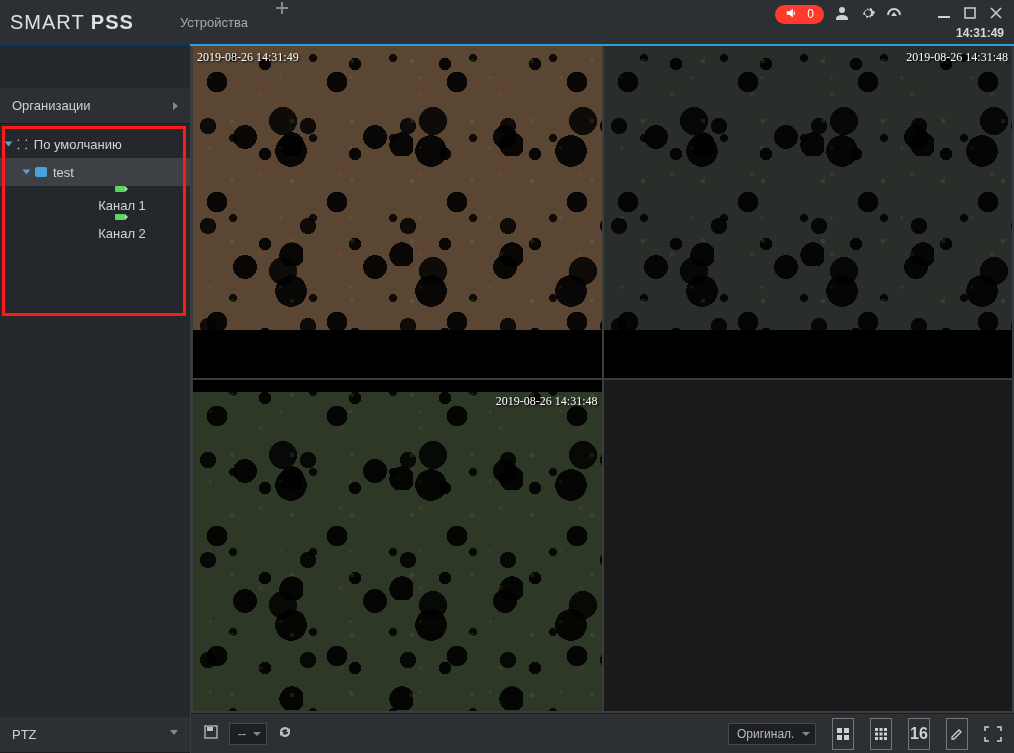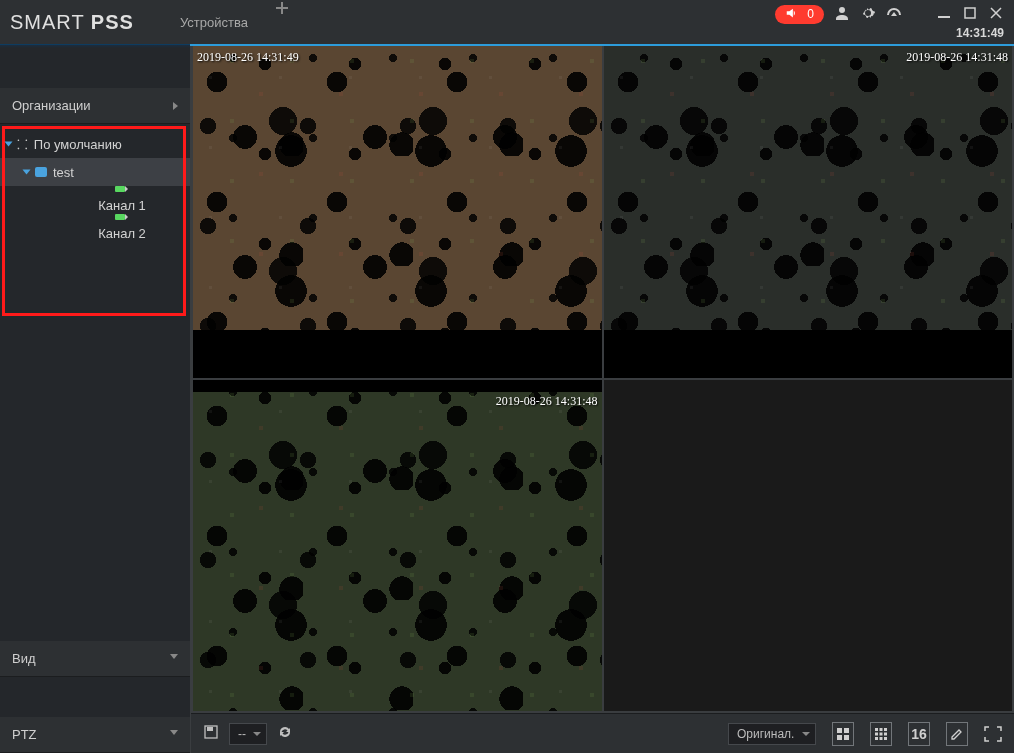--- a/index.html
+++ b/index.html
@@ -67,21 +67,21 @@
      background-size: 70px 70px, 60px 60px, 80px 80px;
   }
   .cell.c1 .black-bar-bot, .cell.c2n .black-bar-bot { position:absolute; bottom:0; left:0; right:0; height:48px; background:#000; }
   .footer { height: 40px; background: #2d3033; display: flex; align-items: center; padding: 0 12px; gap: 12px; border-top: 1px solid #1b1d1f; }
   .footer .group-left { display: flex; align-items: center; gap: 10px; }
   .footer select { background: #1e1f22; color: #bbb; border: 1px solid #45484c; height: 22px; padding: 0 20px 0 8px; font-size: 12px; appearance: none; -webkit-appearance: none; }
   .sel-wrap { position: relative; }
   .sel-wrap::after { content: ""; position: absolute; right: 6px; top: 9px; width: 0; height: 0; border-left: 4px solid transparent; border-right: 4px solid transparent; border-top: 4px solid #888; pointer-events: none; }
   .footer .spacer { flex: 1; }
   .footer .group-right { display: flex; align-items: center; gap: 16px; }
-  .layout-btn { width: 22px; height: 24px; border: 1px solid #72767a; display: flex; align-items: center; justify-content: center; cursor: pointer; color: #d0d0d0; font-size: 14px; }
+  .layout-btn { width: 22px; height: 32px; border: 1px solid #72767a; display: flex; align-items: center; justify-content: center; cursor: pointer; color: #d0d0d0; font-size: 16px; }
   .layout-btn.num { font-weight: bold; }
   .layout-btn svg { fill: #d0d0d0; }
   .icon-btn { cursor: pointer; color: #c8c8c8; }
   svg.small { width: 16px; height: 16px; }
   svg.tiny { width: 14px; height: 14px; }
 </style>
 </head>
 <body>
 
 <div class="header">
@@ -163,24 +163,20 @@
         <span>test</span>
       </div>
       <div class="tree-item level3">
         <span class="cam-dot"></span>
         <span>Канал 1</span>
       </div>
       <div class="tree-item level3">
         <span class="cam-dot"></span>
         <span>Канал 2</span>
       </div>
-    </div>
-    <div class="panel-row up">
-      <span>Вид</span>
-      <span class="arrow"></span>
     </div>
     <div class="panel-row up">
       <span>PTZ</span>
       <span class="arrow"></span>
     </div>
   </div>
 
   <div class="main">
     <div class="grid">
       <div class="cell c1">

